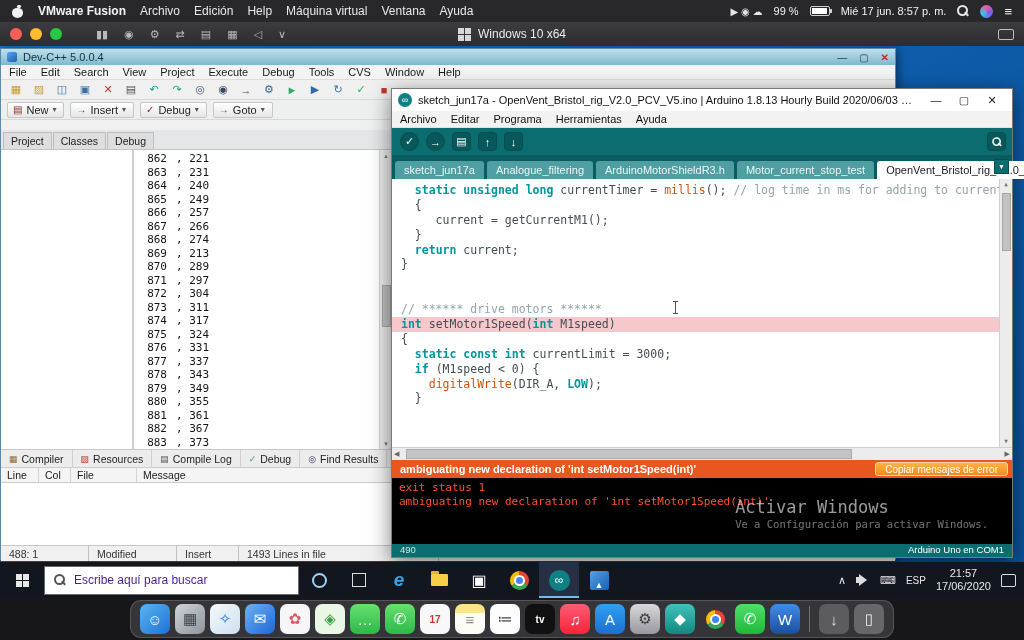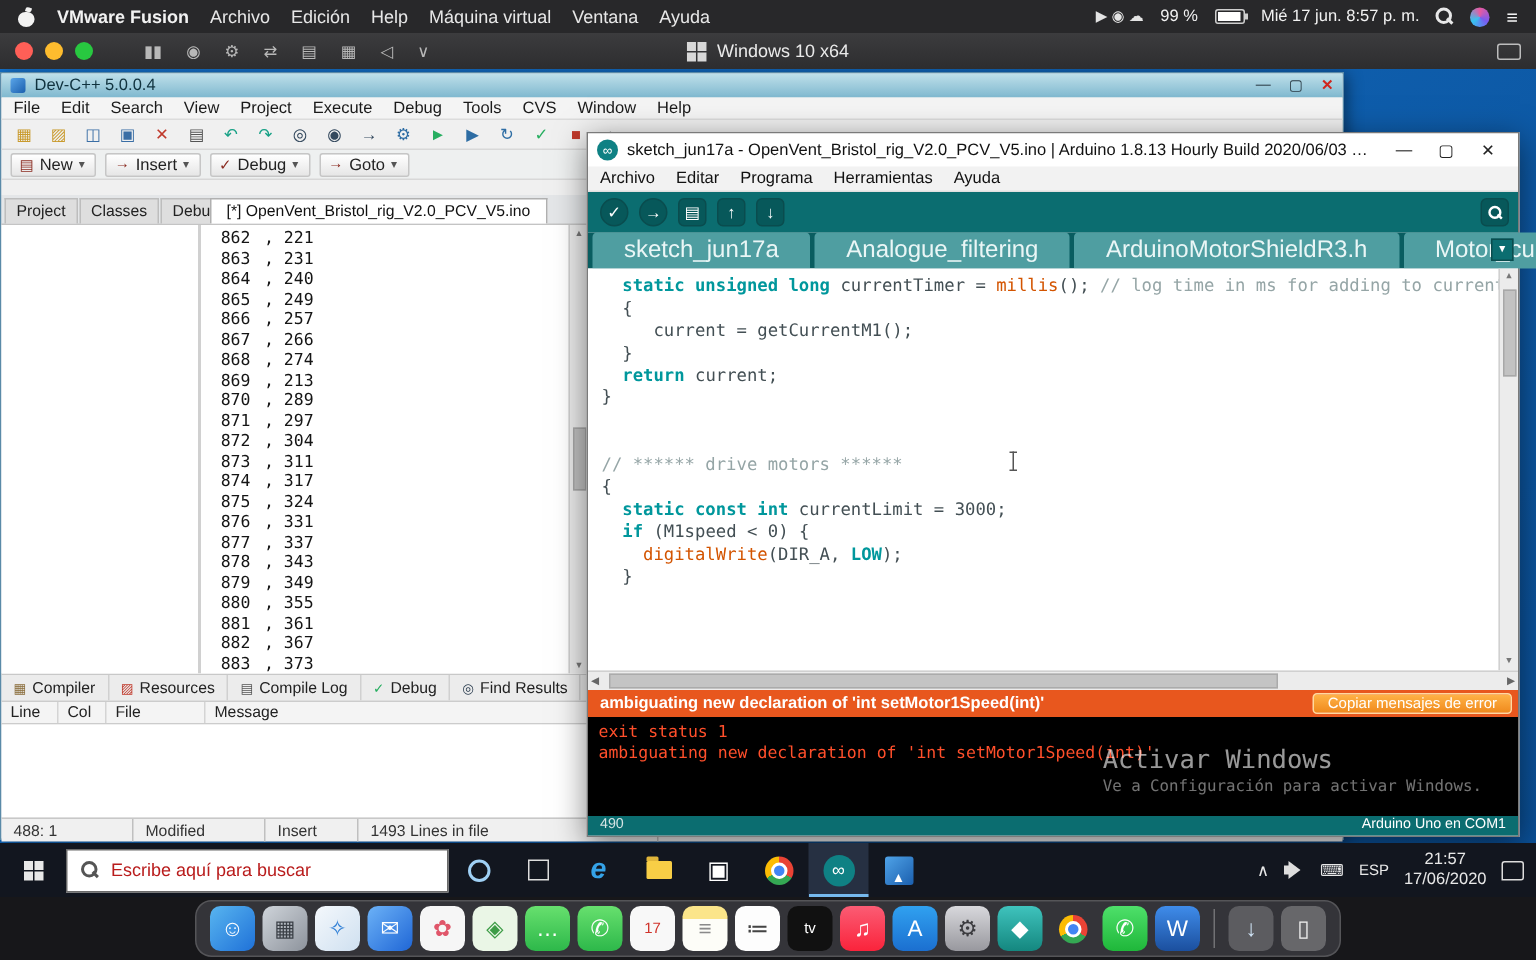--- a/index.html
+++ b/index.html
@@ -98,21 +98,21 @@
   .ard-btn{width:28px;text-align:center;font-size:11px;color:#222}
   .ard-menu{height:17px;display:flex;gap:14px;align-items:center;padding:0 8px;font-size:11px;background:#f2f2f2;
     border-bottom:1px solid #e0e0e0;color:#111;flex:0 0 auto}
   .ard-toolbar{height:27px;background:#0b6d70;display:flex;align-items:center;gap:7px;padding:0 8px;position:relative;flex:0 0 auto}
   .abtn{width:19px;height:19px;border-radius:50%;background:#07585a;color:#fff;display:flex;align-items:center;
     justify-content:center;font-size:11px;border:1px solid #0a4c4e}
   .abtn.sq{border-radius:4px}
   .ard-serial{position:absolute;right:6px;top:4px;width:19px;height:19px;border-radius:4px;background:#07585a;
     color:#fff;display:flex;align-items:center;justify-content:center;border:1px solid #0a4c4e}
   .ard-tabstrip{height:24px;background:#095d60;display:flex;align-items:flex-end;padding:0 3px;gap:3px;position:relative;flex:0 0 auto}
-  .atab{font-size:16px;padding:3px 21px;background:#4f9ea1;color:#eaf6f6;border-radius:3px 3px 0 0;white-space:nowrap}
+  .atab{font-size:11px;padding:3px 9px;background:#4f9ea1;color:#eaf6f6;border-radius:3px 3px 0 0;white-space:nowrap}
   .atab.active{background:#ffffff;color:#1a1a1a}
   .atab-more{position:absolute;right:3px;top:4px;width:15px;height:15px;background:#0b6d70;color:#fff;font-size:7px;
     display:flex;align-items:center;justify-content:center;border:1px solid #0a4c4e}
   .ard-editor{height:268px;position:relative;background:#fff;font-family:"DejaVu Sans Mono","Liberation Mono",monospace;
     font-size:11.5px;line-height:14.9px;overflow:hidden;flex:0 0 auto;padding-top:4px}
   .acode-line{height:14.9px;white-space:pre;padding-left:9px}
   .acode-line.hl{background:#f6c7cb}
   .tok-kw{color:#00979c;font-weight:bold}
   .tok-fn{color:#d35400}
   .tok-cm{color:#95a5a6}
@@ -139,21 +139,21 @@
   .ard-status{height:13px;background:#0b6d70;display:flex;align-items:flex-start;font-size:9.5px;color:#d5e4e4;
     padding:0 8px;flex:0 0 auto}
   .ard-status .right{margin-left:auto;color:#ffffff}
 
   
   .taskbar{position:absolute;left:0;top:562px;width:1024px;height:36px;background:#12161f;display:flex;
     align-items:center;z-index:20;color:#e8e8e8}
   .tb-start{width:44px;height:36px;display:flex;align-items:center;justify-content:center}
   .tb-start .winlogo span{background:#e8e8e8}
   .tb-search{width:255px;height:29px;background:#ffffff;border:1px solid #6a6a6a;display:flex;align-items:center;
-    gap:8px;padding:0 9px;color:#b91c1c;font-size:12px}
+    gap:8px;padding:0 9px;color:#4c1d95;font-size:12px}
   .tb-ic{width:40px;height:36px;display:flex;align-items:center;justify-content:center}
   .tb-ic.active{background:#263042;box-shadow:inset 0 -2px 0 #76b9ed}
   .edge-e{color:#35a3e8;font-size:19px;font-weight:bold;font-style:italic}
   .folder{width:17px;height:12px;background:#f8ce46;position:relative;border-radius:1px}
   .folder::before{content:"";position:absolute;top:-3px;left:0;width:8px;height:3px;background:#e0b53a;border-radius:1px 1px 0 0}
   .chrome{width:19px;height:19px;border-radius:50%;background:conic-gradient(#ea4335 0 120deg,#34a853 0 240deg,#fbbc05 0 360deg);position:relative}
   .chrome::before{content:"";position:absolute;inset:4px;background:#4285f4;border-radius:50%;border:2px solid #fff}
   .ardu-circle{width:21px;height:21px;border-radius:50%;background:#0f8184;color:#fff;display:flex;align-items:center;
     justify-content:center;font-size:12px}
   .photos-sq{width:19px;height:19px;background:linear-gradient(135deg,#4fa3e8,#1b5fae);color:#fff;font-size:9px;
@@ -165,21 +165,21 @@
   .tb-clock{text-align:center;font-size:11px;line-height:13px}
   .notif{width:15px;height:13px;border:1px solid #ddd;border-radius:2px 2px 2px 0}
 
   
   .dockarea{position:absolute;left:0;top:598px;width:1024px;height:42px;background:#17171a;display:flex;
     justify-content:center;align-items:center;z-index:30}
   .dock{display:flex;gap:5px;align-items:center;background:rgba(130,130,140,.28);border:1px solid rgba(255,255,255,.16);
     border-radius:11px;padding:3px 9px;height:38px}
   .dock-ic{width:30px;height:30px;border-radius:7px;display:flex;align-items:center;justify-content:center;
     font-size:15px;color:#fff;overflow:hidden}
-  .dock-ic.small{font-size:10px;font-weight:normal}
+  .dock-ic.small{font-size:10px;font-weight:bold}
   .dock-sep{width:1px;height:26px;background:rgba(255,255,255,.3);margin:0 4px}
 </style>
 </head>
 <body>
 
 <div id="screen">
 
   <div class="macbar">
     <span class="apple-ic"></span>
     <span class="mac-app">VMware Fusion</span>
@@ -295,21 +295,20 @@
           <span class="qar">▾</span>
         </span>
       </div>
     <div class="dev-gap"></div>
     <div class="dev-tabsrow">
       <span id="dev-panel-tabs">
           <span class="ptab">Project</span>
           <span class="ptab">Classes</span>
           <span class="ptab">Debug</span>
         </span>
-      <span class="dev-filetab">[*] OpenVent_Bristol_rig_V2.0_PCV_V5.ino</span>
     </div>
     <div class="dev-main">
       <div class="dev-left"></div>
       <div class="dev-editor" id="dev-editor">
           <div class="dev-row">
             <span class="dev-num">862</span>
             <span class="dev-txt">, 221</span>
           </div>
           <div class="dev-row">
             <span class="dev-num">863</span>
@@ -482,20 +481,21 @@
       <div id="ard-code">
           <div class="acode-line"><span class="tok-pl">  </span><span class="tok-kw">static unsigned long</span><span class="tok-pl"> currentTimer = </span><span class="tok-fn">millis</span><span class="tok-pl">(); </span><span class="tok-cm">// log time in ms for adding to current accumulator</span></div>
           <div class="acode-line"><span class="tok-pl">  {</span></div>
           <div class="acode-line"><span class="tok-pl">     current = getCurrentM1();</span></div>
           <div class="acode-line"><span class="tok-pl">  }</span></div>
           <div class="acode-line"><span class="tok-pl">  </span><span class="tok-kw">return</span><span class="tok-pl"> current;</span></div>
           <div class="acode-line"><span class="tok-pl">}</span></div>
           <div class="acode-line"></div>
           <div class="acode-line"></div>
           <div class="acode-line"><span class="tok-cm">// ****** drive motors ******</span></div>
+          <div class="acode-line hl"><span class="tok-kw">int</span><span class="tok-pl"> setMotor1Speed(</span><span class="tok-kw">int</span><span class="tok-pl"> M1speed)</span></div>
           <div class="acode-line"><span class="tok-pl">{</span></div>
           <div class="acode-line"><span class="tok-pl">  </span><span class="tok-kw">static const int</span><span class="tok-pl"> currentLimit = </span><span class="tok-num">3000</span><span class="tok-pl">;</span></div>
           <div class="acode-line"><span class="tok-pl">  </span><span class="tok-kw">if</span><span class="tok-pl"> (M1speed &lt; </span><span class="tok-num">0</span><span class="tok-pl">) {</span></div>
           <div class="acode-line"><span class="tok-pl">    </span><span class="tok-fn">digitalWrite</span><span class="tok-pl">(DIR_A, </span><span class="tok-kw">LOW</span><span class="tok-pl">);</span></div>
           <div class="acode-line"><span class="tok-pl">  }</span></div>
         </div>
       <span class="ibeam"></span>
       <div class="ard-vscroll">
         <span class="dev-varrow">▲</span>
         <span class="ard-vthumb"></span>

